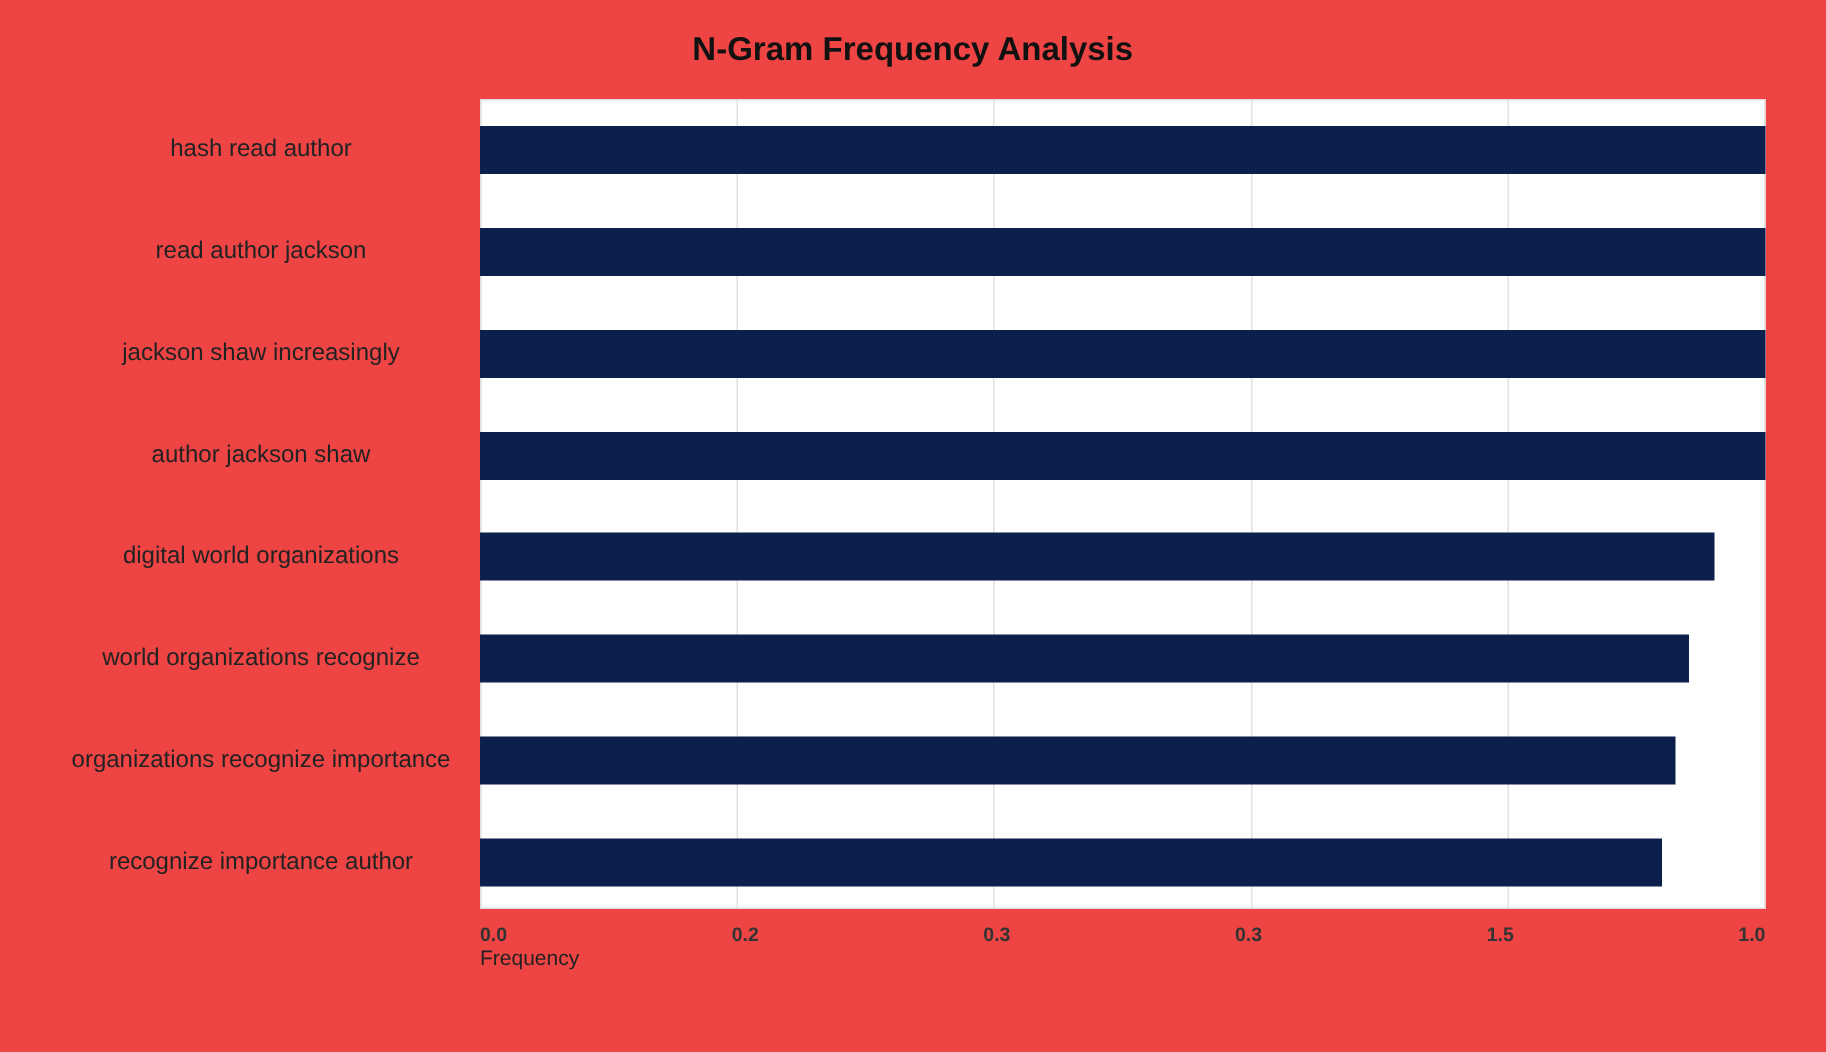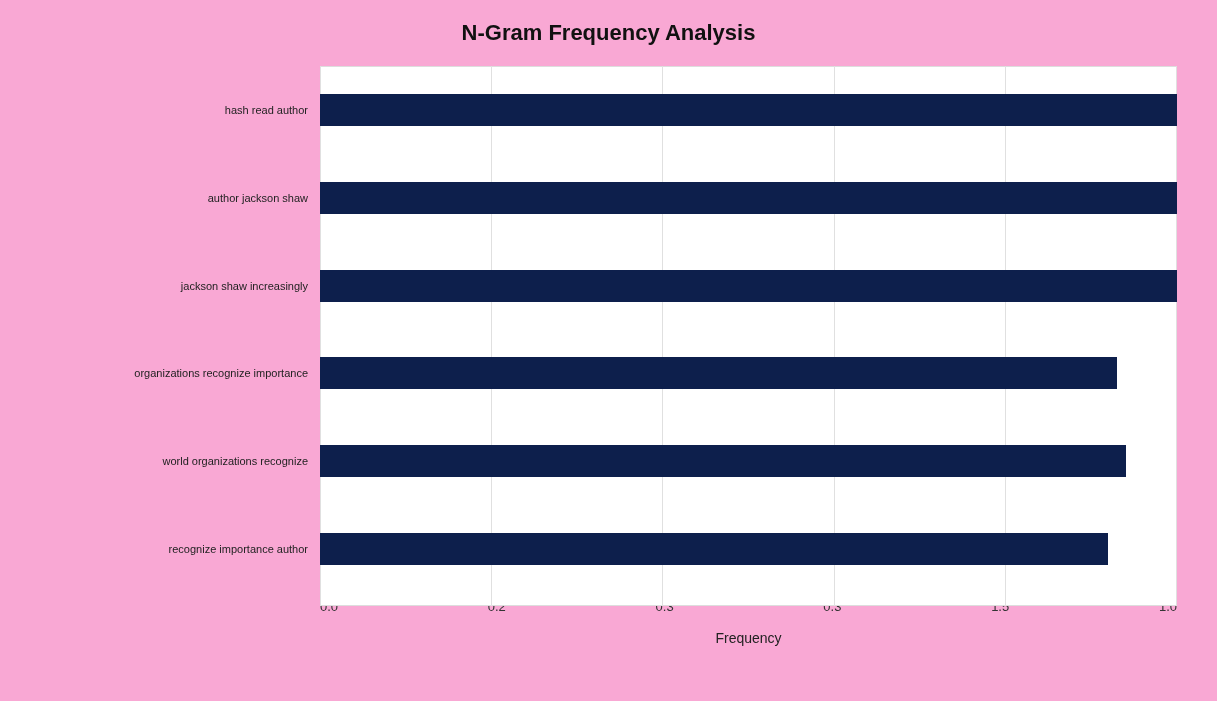--- a/index.html
+++ b/index.html
@@ -6,21 +6,21 @@
     body {
       font-family: Arial, sans-serif;
       background: #f5f5f5;
       width: 1217px;
       height: 701px;
       display: flex;
       align-items: center;
       justify-content: center;
     }
     .chart-container {
-      background: #f9a8d4;
+      background: #ef4444;
       width: 1217px;
       height: 701px;
       padding: 20px 40px 46px 40px;
       position: relative;
     }
     .chart-title {
       text-align: center;
       font-size: 22px;
       font-weight: bold;
       color: #111;
@@ -64,54 +64,54 @@
       flex: 1;
     }
     .bar-row {
       display: flex;
       align-items: center;
       flex: 1;
       min-height: 0;
     }
     .bar-label {
       width: 280px;
-      text-align: right;
+      text-align: center;
       padding-right: 12px;
-      font-size: 11px;
+      font-size: 16px;
       color: #222;
       flex-shrink: 0;
     }
     .bar-track {
       flex: 1;
       height: 100%;
       position: relative;
       display: flex;
       align-items: center;
     }
     .bar-fill {
       height: 32px;
       background: #0d1f4c;
       border-radius: 0;
     }
     .x-axis {
       display: flex;
       margin-left: 280px;
       margin-top: 6px;
       justify-content: space-between;
+      font-weight: bold;
     }
     .x-tick {
       font-size: 13px;
       color: #333;
     }
     .x-axis-label {
-      text-align: center;
       margin-left: 280px;
       font-size: 14px;
       color: #222;
-      margin-top: 16px;
+      margin-top: 0;
     }
   </style>
 </head>
 <body>
 
 <div class="chart-container">
   <div class="chart-title">N-Gram Frequency Analysis</div>
 
   <div class="chart-area">
     <div class="grid-bg"></div>
@@ -125,41 +125,53 @@
     </div>
 
     <div class="rows-wrapper">
     <div class="bar-row">
           <div class="bar-label">hash read author</div>
           <div class="bar-track">
             <div class="bar-fill" style="width: 100%; background: rgb(13, 31, 76);"></div>
           </div>
         </div>
         <div class="bar-row">
-          <div class="bar-label">author jackson shaw</div>
+          <div class="bar-label">read author jackson</div>
           <div class="bar-track">
             <div class="bar-fill" style="width: 100%; background: rgb(13, 31, 76);"></div>
           </div>
         </div>
         <div class="bar-row">
           <div class="bar-label">jackson shaw increasingly</div>
           <div class="bar-track">
             <div class="bar-fill" style="width: 100%; background: rgb(13, 31, 76);"></div>
           </div>
         </div>
         <div class="bar-row">
-          <div class="bar-label">organizations recognize importance</div>
+          <div class="bar-label">author jackson shaw</div>
           <div class="bar-track">
-            <div class="bar-fill" style="width: 93%; background: rgb(13, 31, 76);"></div>
+            <div class="bar-fill" style="width: 100%; background: rgb(13, 31, 76);"></div>
+          </div>
+        </div>
+        <div class="bar-row">
+          <div class="bar-label">digital world organizations</div>
+          <div class="bar-track">
+            <div class="bar-fill" style="width: 96%; background: rgb(13, 31, 76);"></div>
           </div>
         </div>
         <div class="bar-row">
           <div class="bar-label">world organizations recognize</div>
           <div class="bar-track">
             <div class="bar-fill" style="width: 94%; background: rgb(13, 31, 76);"></div>
+          </div>
+        </div>
+        <div class="bar-row">
+          <div class="bar-label">organizations recognize importance</div>
+          <div class="bar-track">
+            <div class="bar-fill" style="width: 93%; background: rgb(13, 31, 76);"></div>
           </div>
         </div>
         <div class="bar-row">
           <div class="bar-label">recognize importance author</div>
           <div class="bar-track">
             <div class="bar-fill" style="width: 92%; background: rgb(13, 31, 76);"></div>
           </div>
         </div>
       </div>
 

